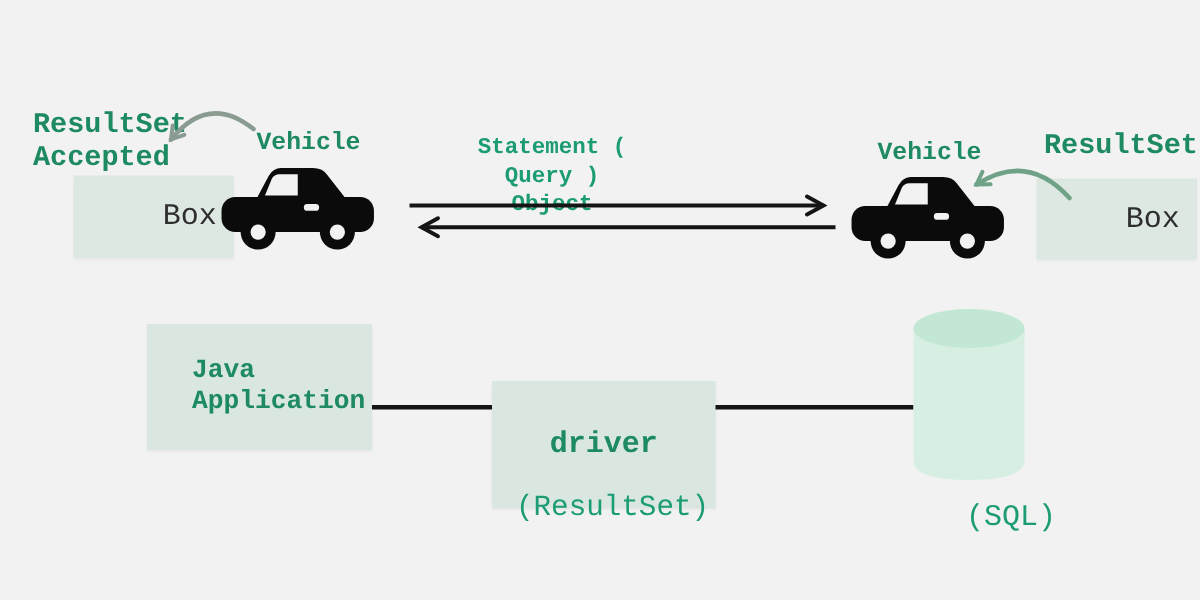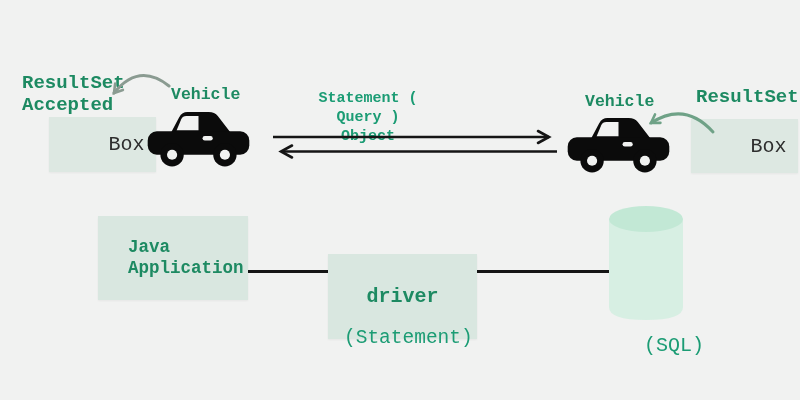--- a/index.html
+++ b/index.html
@@ -143,21 +143,21 @@
 
   <div class="abs hline" id="conn1"></div>
 
   <div class="abs panel" id="driver-box">
     <span class="green bold">driver</span>
   </div>
 
   <div class="abs hline" id="conn2"></div>
 
 
-  <div class="abs lightgreen" id="translator-label">(Statement)</div>
+  <div class="abs lightgreen" id="translator-label">(ResultSet)</div>
 
   <div class="abs" id="database">
     <svg width="76" height="117" viewBox="0 0 76 117">
       <path d="M1,14 L1,102 Q1,115 38,115 Q75,115 75,102 L75,14 Z" fill="#d7efe3"></path>
       <ellipse cx="38" cy="14" rx="37" ry="13" fill="#c2e8d5"></ellipse>
     </svg>
   </div>
 
   <div class="abs lightgreen" id="sql-label">(SQL)</div>
 

